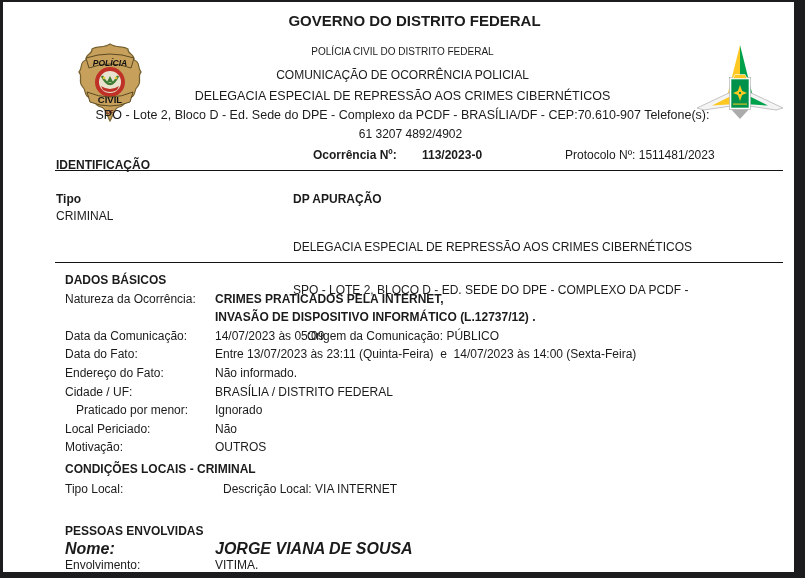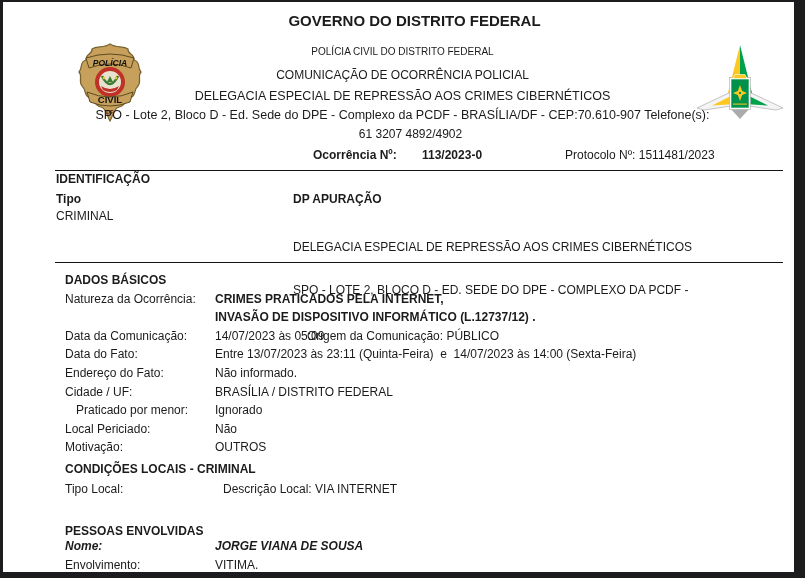--- a/index.html
+++ b/index.html
@@ -3,21 +3,21 @@
 <meta charset="utf-8">
 <style>
   html,body{margin:0;padding:0;overflow:hidden;}
   body{width:805px;height:578px;background:#ffffff;position:relative;
        font-family:"Liberation Sans","DejaVu Sans",sans-serif;color:#1b1b1b;}
   .abs{position:absolute;white-space:pre;line-height:1.15;}
   .ctr{position:absolute;left:0;width:805px;text-align:center;white-space:pre;}
   .b{font-weight:bold;}
   .bi{font-weight:bold;font-style:italic;}
   .fs10{font-size:10px;} .fs12{font-size:12px;} .fs125{font-size:12.5px;}
-  .fs15{font-size:15px;} .fs135{font-size:12px;}
+  .fs15{font-size:15px;} .fs135{font-size:16px;}
   .rule{position:absolute;left:55px;width:728px;height:0;border-top:1.8px solid #141414;}
   .edge{position:absolute;background:#1c1c1e;}
   .dpblock div{line-height:16.2px;white-space:pre;}
   svg text{font-family:"Liberation Sans","DejaVu Sans",sans-serif;}
 </style>
 </head>
 <body>
 
 <div class="edge" style="left:0;top:0;width:805px;height:2px;"></div>
 <div class="edge" style="left:0;top:0;width:3px;height:578px;"></div>
@@ -70,21 +70,21 @@
 <div class="ctr fs125" style="top:89px;">DELEGACIA ESPECIAL DE REPRESSÃO AOS CRIMES CIBERNÉTICOS</div>
 <div class="ctr fs125" style="top:108px;">SPO - Lote 2, Bloco D - Ed. Sede do DPE - Complexo da PCDF - BRASÍLIA/DF - CEP:70.610-907 Telefone(s):</div>
 <div class="ctr fs12" style="top:127px;padding-left:8px;">61 3207 4892/4902</div>
 
 <div class="abs b fs12" style="left:313px;top:149px;">Ocorrência Nº:</div>
 <div class="abs b fs12" style="left:422px;top:149px;">113/2023-0</div>
 <div class="abs fs12" style="left:565px;top:149px;"><span>Protocolo Nº:</span> <span>1511481/2023</span></div>
 
 <div class="rule" style="top:170px;"></div>
 
-<div class="abs b fs12" style="left:56px;top:173px;">IDENTIFICAÇÃO</div>
+<div class="abs b fs12" style="left:56px;top:159px;">IDENTIFICAÇÃO</div>
 <div class="abs b fs12" style="left:56px;top:193px;text-align:center;">Tipo</div>
 <div class="abs b fs12" style="left:293px;top:193px;">DP APURAÇÃO</div>
 <div class="abs fs12" style="left:56px;top:210px;">CRIMINAL</div>
 <div class="abs fs12 dpblock" style="left:293px;top:211px;">
   <div>DELEGACIA ESPECIAL DE REPRESSÃO AOS CRIMES CIBERNÉTICOS</div>
   <div>SPO - LOTE 2, BLOCO D - ED. SEDE DO DPE - COMPLEXO DA PCDF -</div>
 </div>
 
 <div class="rule" style="top:262px;"></div>
 

